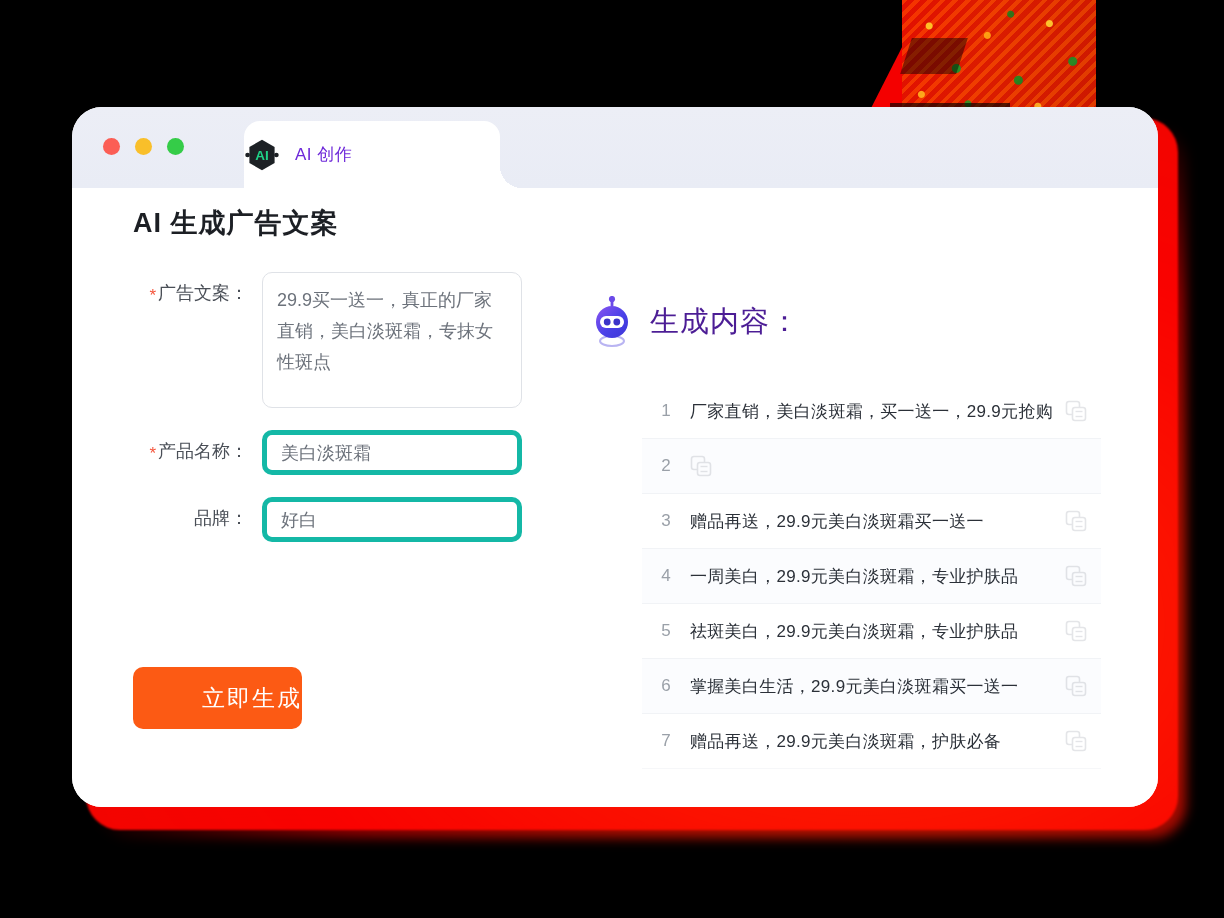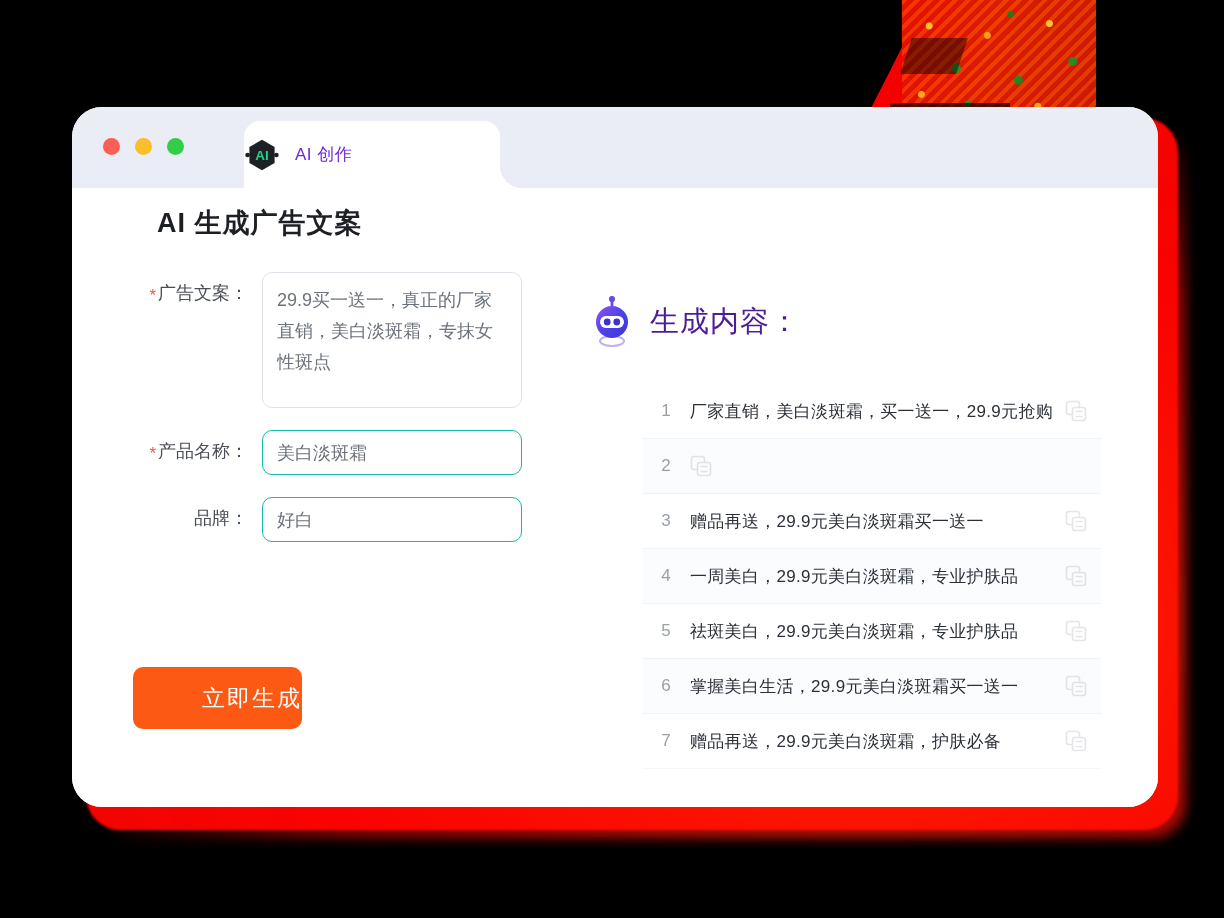--- a/index.html
+++ b/index.html
@@ -169,21 +169,20 @@
     padding: 0;
   }
   .pane-title {
     position: absolute;
     left: 61px;
     top: 17px;
     font-size: 27px;
     font-weight: 700;
     color: #1c1f24;
     letter-spacing: 1px;
-    margin-left: 24px;
   }
 
   .form { position: absolute; left: 0; top: 84px; width: 100%; }
 
   .field {
     display: flex;
     align-items: flex-start;
     margin-bottom: 22px;
   }
   .field-label {
@@ -213,21 +212,21 @@
     padding: 12px 14px;
     font-size: 18px;
     line-height: 31px;
     color: #6c727b;
     background: #fff;
     overflow: hidden;
   }
   .input-box {
     width: 260px;
     height: 45px;
-    border: 1px solid #14b8a6;
+    border: 5px solid #14b8a6;
     border-radius: 10px;
     padding: 0 14px;
     display: flex;
     align-items: center;
     font-size: 18px;
     color: #6c727b;
     background: #fff;
   }
 
   .generate-btn {

